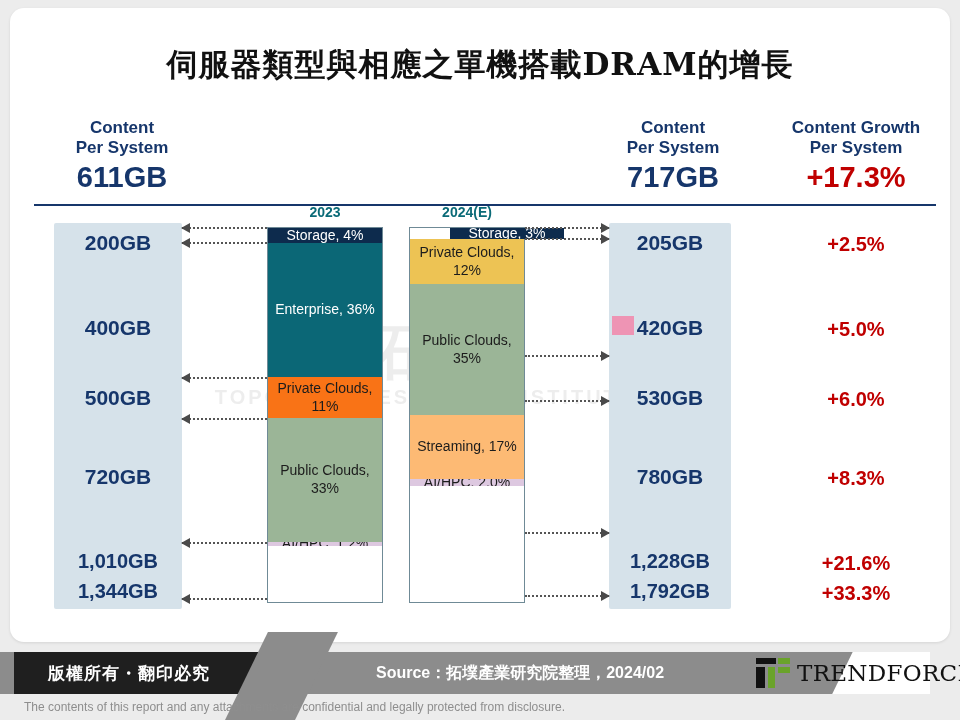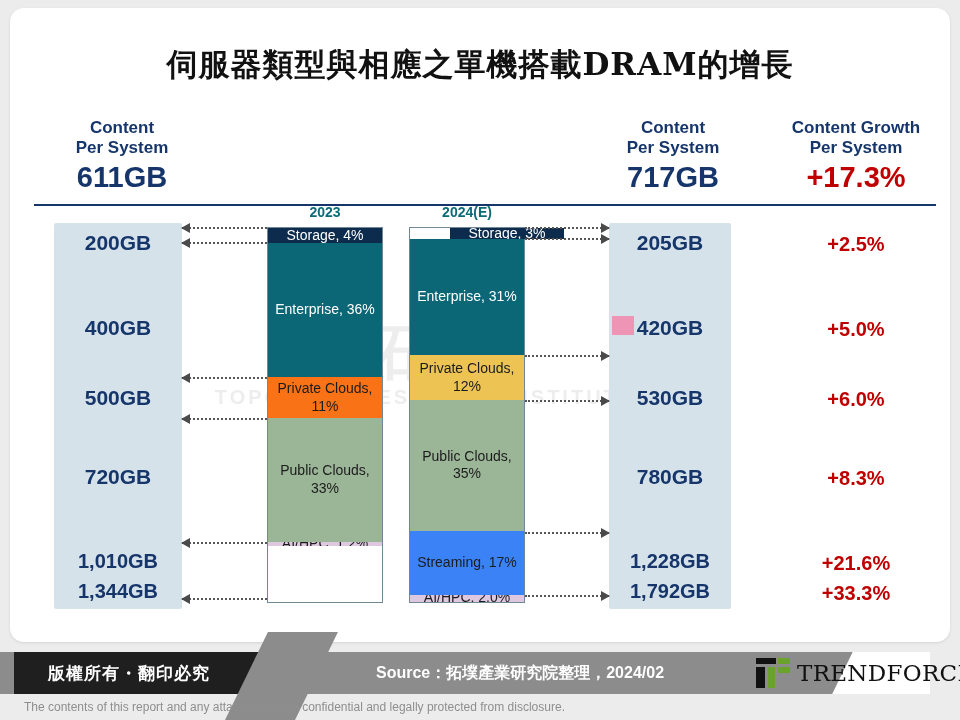--- a/index.html
+++ b/index.html
@@ -198,24 +198,23 @@
   <div id="dyn">
       <div class="bar" id="bar-2023" style="left: 257px;">
         <div class="seg dark" style="height: 3.99202%; background: rgb(13, 43, 77);">Storage, 4%</div>
         <div class="seg dark" style="height: 35.9281%; background: rgb(11, 103, 118);">Enterprise, 36%</div>
         <div class="seg light" style="height: 10.978%; background: #f97316;">Private Clouds, 11%</div>
         <div class="seg light" style="height: 32.9341%; background: rgb(155, 181, 151);">Public Clouds, 33%</div>
         <div class="seg light" style="height: 1.1976%; background: rgb(221, 200, 224);">AI/HPC, 1.2%</div>
       </div>
       <div class="bar" id="bar-2024" style="left: 399px;">
         <div class="seg dark" style="height: 3%; background: rgb(13, 43, 77); margin-left: 40px;">Storage, 3%</div>
-        <div class="seg dark" style="height: 31%; background: rgb(11, 103, 118);">Enterprise, 31%</div>
         <div class="seg light" style="height: 12%; background: rgb(237, 195, 84);">Private Clouds, 12%</div>
         <div class="seg light" style="height: 35%; background: rgb(155, 181, 151);">Public Clouds, 35%</div>
-        <div class="seg light" style="height: 17%; background: #3b82f6;">Streaming, 17%</div>
+        <div class="seg light" style="height: 17%; background: #fdba74;">Streaming, 17%</div>
         <div class="seg light" style="height: 2%; background: rgb(221, 200, 224);">AI/HPC, 2.0%</div>
       </div>
       <div class="pval" style="left: 44px; width: 128px; top: 223px;">200GB</div>
       <div class="pval" style="left: 44px; width: 128px; top: 308px;">400GB</div>
       <div class="pval" style="left: 44px; width: 128px; top: 378px;">500GB</div>
       <div class="pval" style="left: 44px; width: 128px; top: 457px;">720GB</div>
       <div class="pval small" style="left: 44px; width: 128px; top: 542px;">1,010GB</div>
       <div class="pval small" style="left: 44px; width: 128px; top: 572px;">1,344GB</div>
       <div class="pval" style="left: 599px; width: 122px; top: 223px;">205GB</div>
       <div class="pval" style="left: 599px; width: 122px; top: 308px;">420GB</div>

